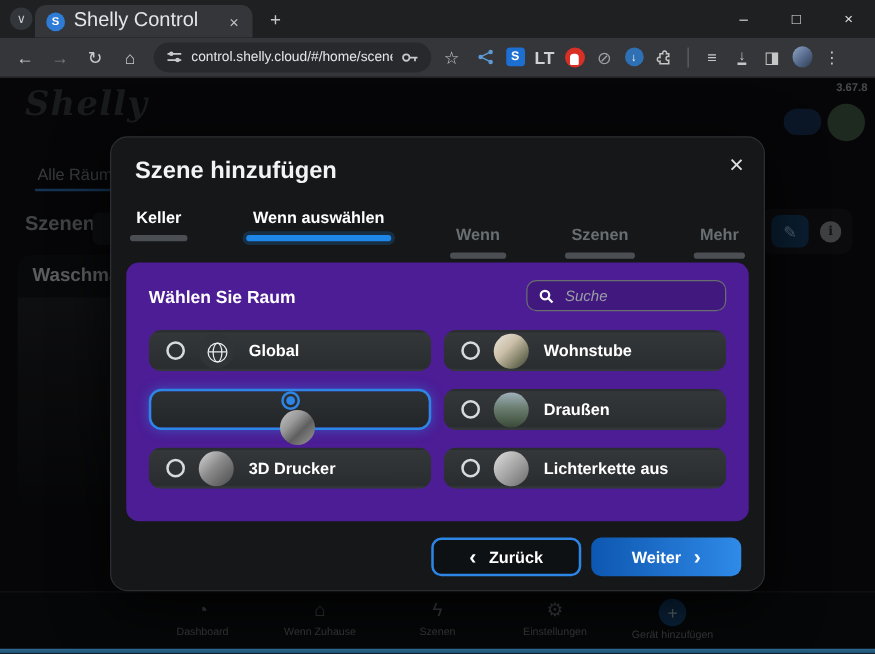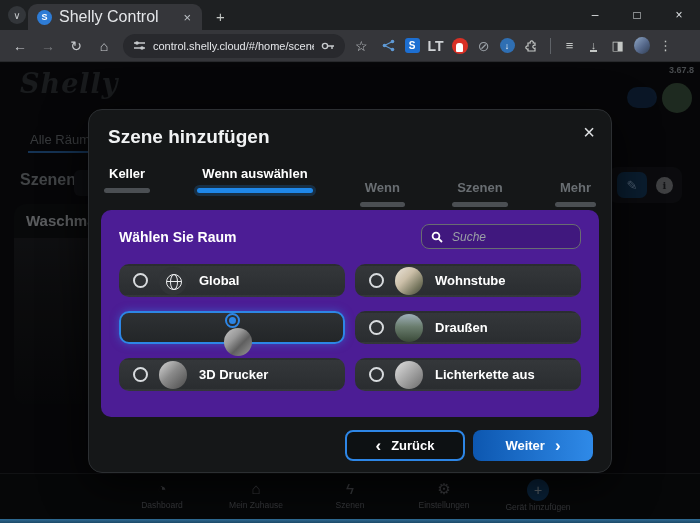--- a/index.html
+++ b/index.html
@@ -242,21 +242,21 @@
 
   <div class="bottomnav">
 
       <div class="bn-item">
         <span class="bn-icon ni-gauge">◔</span>
         <span class="bn-label">Dashboard</span>
       </div>
 
       <div class="bn-item">
         <span class="bn-icon ni-house">⌂</span>
-        <span class="bn-label">Mein Zuhause</span>
+        <span class="bn-label">Wenn Zuhause</span>
       </div>
 
       <div class="bn-item">
         <span class="bn-icon ni-bolt">ϟ</span>
         <span class="bn-label">Szenen</span>
       </div>
 
       <div class="bn-item">
         <span class="bn-icon ni-gear">⚙</span>
         <span class="bn-label">Einstellungen</span>

